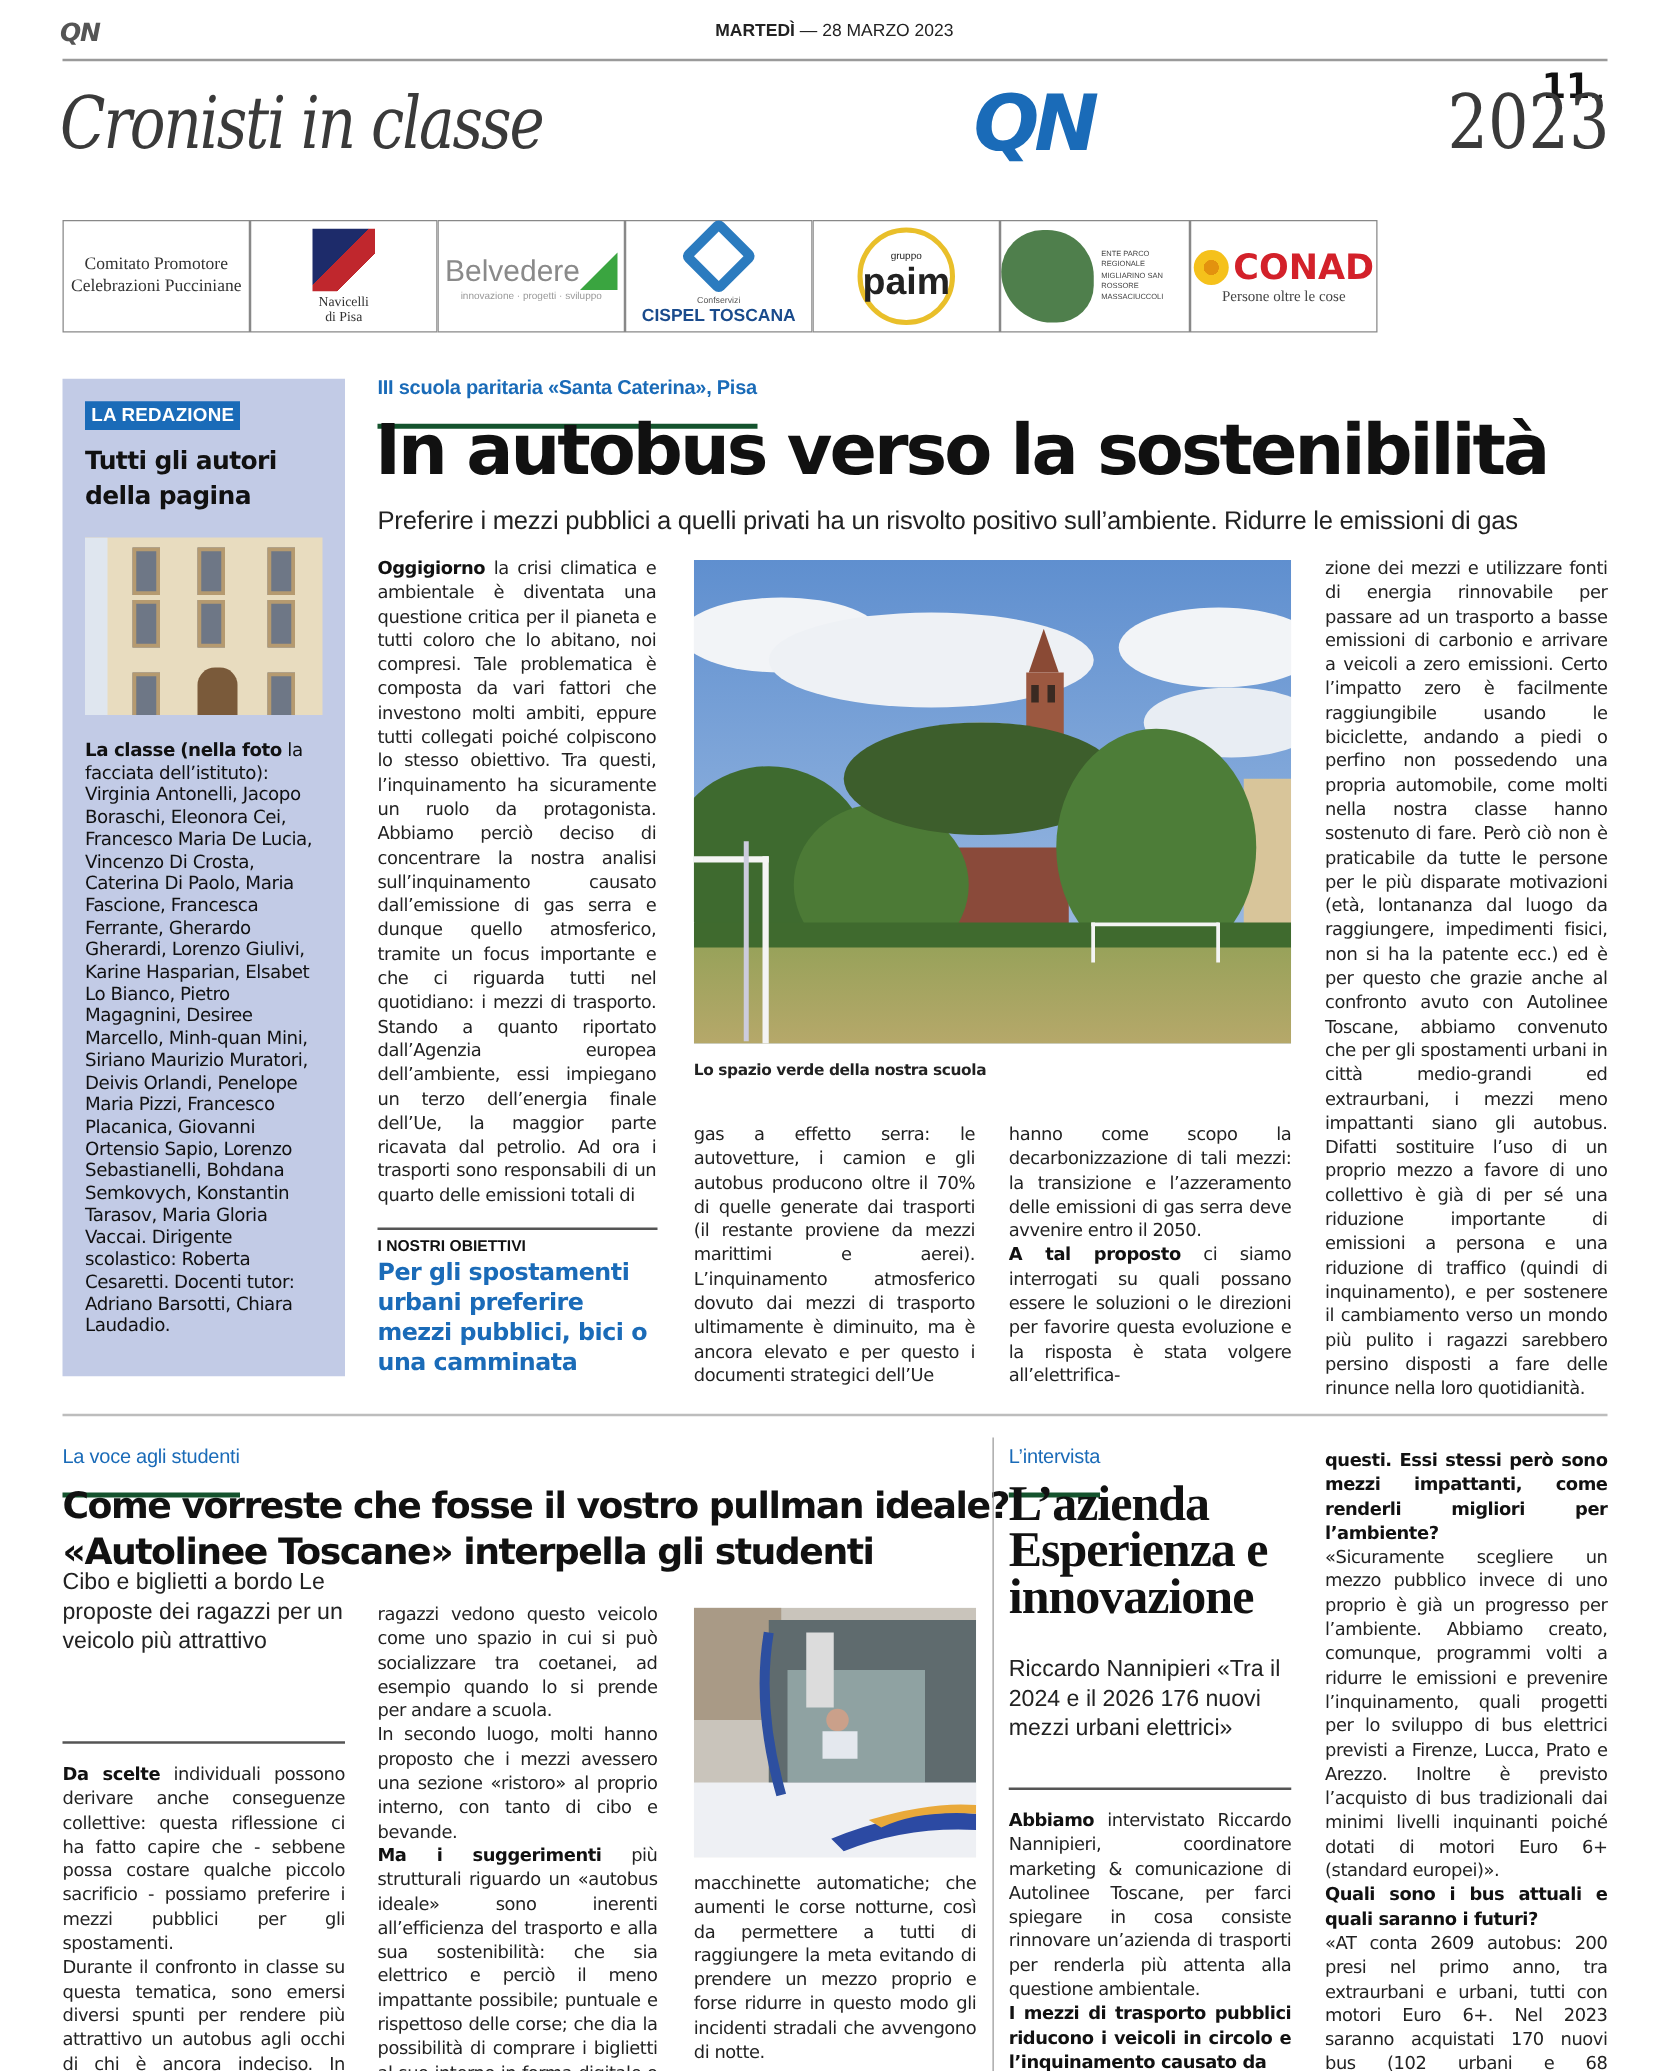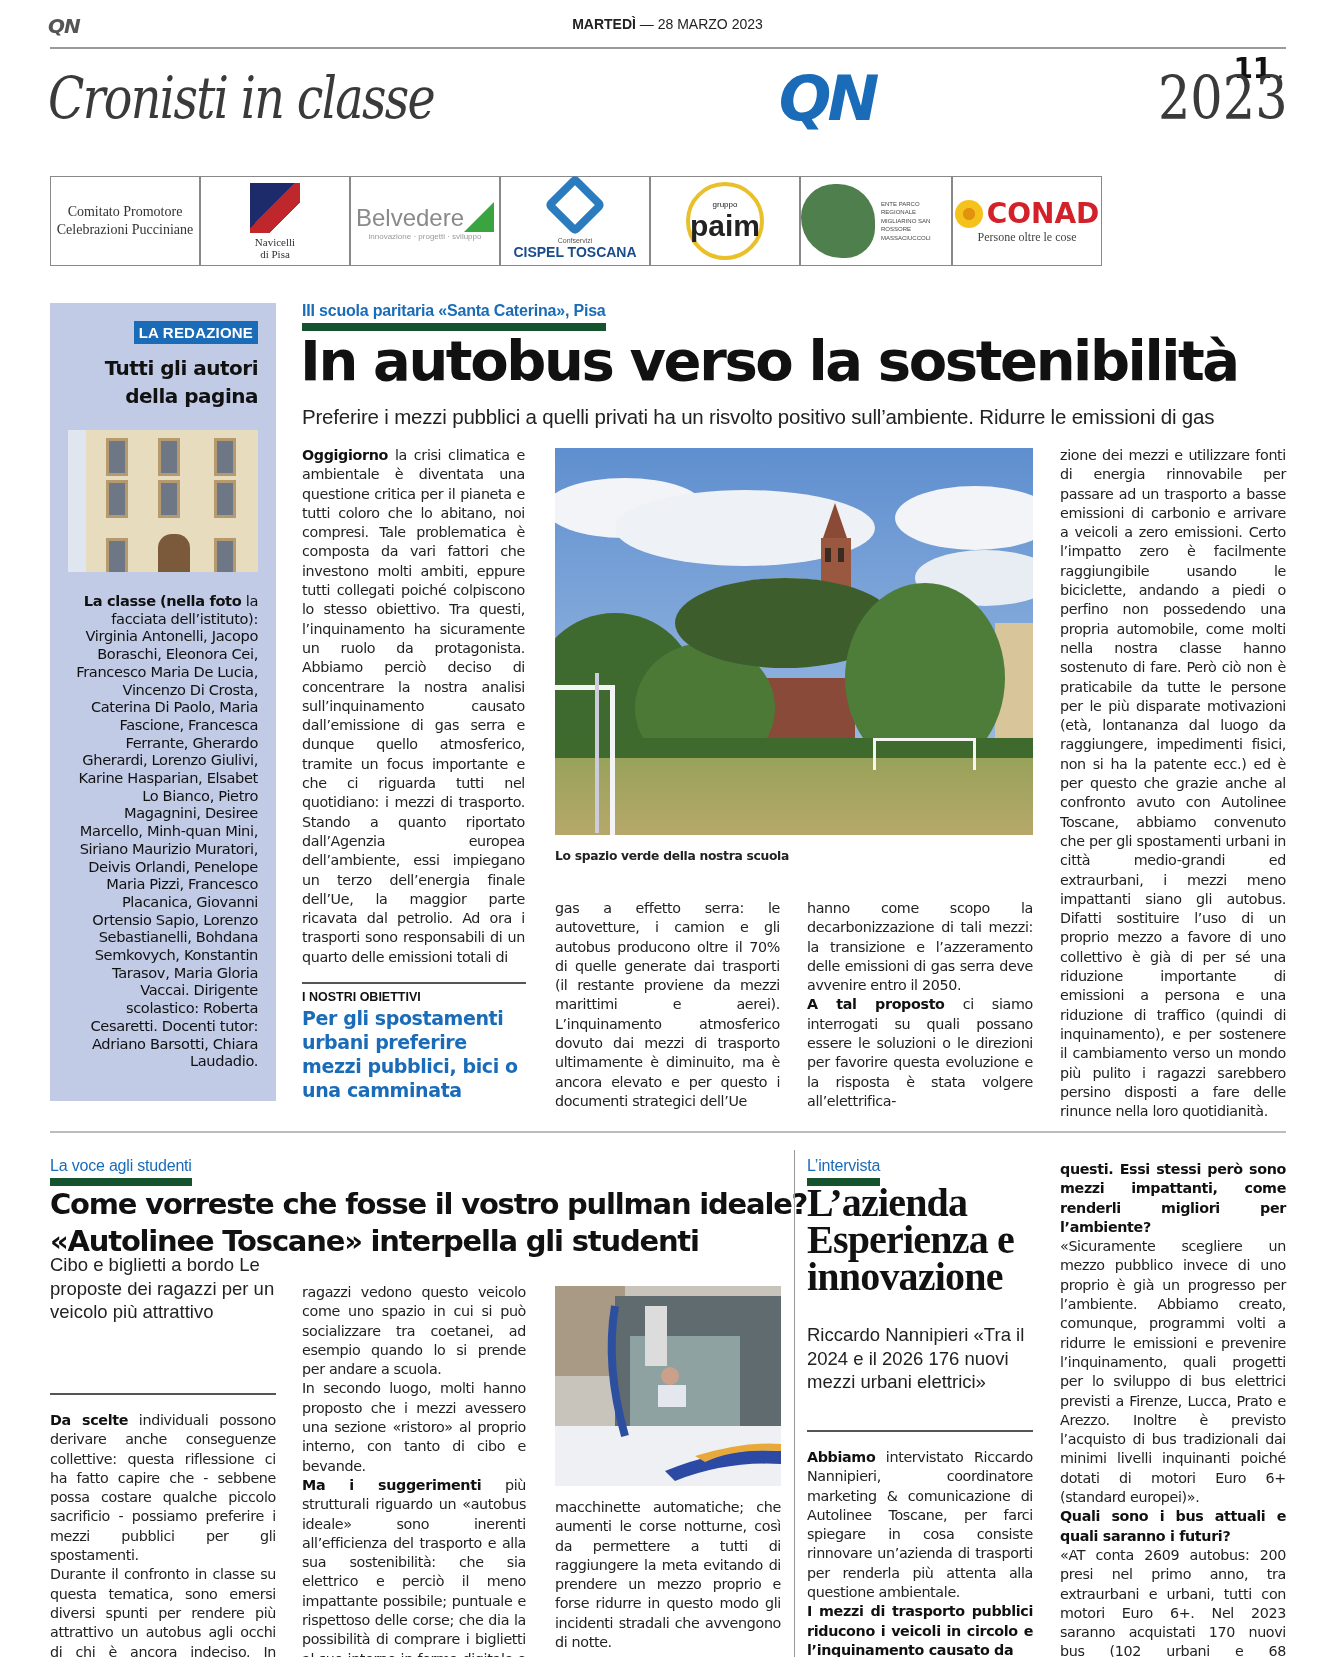--- a/index.html
+++ b/index.html
@@ -38,33 +38,33 @@
   .sp-cispel .t2 { font-size: 14px; font-weight: bold; color: #1a4b8c; }
   .sp-parco { flex-direction: row; gap: 6px; }
   .sp-parco .tree { width: 74px; height: 74px; border-radius: 45% 50% 40% 55%; background: #4f7f4c; }
   .sp-parco .txt { font-size: 6px; color: #444; text-align: left; width: 70px; line-height: 1.4; }
   .sp-conad .row { display: flex; align-items: center; gap: 4px; }
   .sp-conad .flower { width: 28px; height: 28px; border-radius: 50%; background: radial-gradient(circle,#e3920e 0 30%, #f5c11b 31%); }
   .sp-conad .brand { font-family: "DejaVu Sans", sans-serif; font-weight: bold; font-size: 28px; color: #d3212a; }
   .sp-conad .tag { font-family: "Liberation Serif", serif; font-size: 12px; color: #444; }
 
   
-  .sidebar { left: 50px; top: 303px; width: 226px; height: 798px; background: #c2cbe6; padding: 18px 18px; text-align: right; }
+  .sidebar { left: 50px; top: 303px; width: 226px; height: 798px; background: #c2cbe6; padding: 18px 18px; }
   .redazione-label { display: inline-block; background: #1a6bb8; color: #fff; font-weight: bold; font-size: 15px; padding: 3px 5px; letter-spacing: 0.2px; }
   .sidebar h2 { margin-top: 10px; font-family: "DejaVu Sans", sans-serif; font-size: 20px; line-height: 28px; font-weight: bold; color: #111; letter-spacing: -0.5px; }
   .facade { margin-top: 20px; width: 190px; height: 142px; background:
       linear-gradient(180deg, rgba(0,0,0,0) 0 0), #e8dcbf; position: relative; overflow: hidden; }
   .facade .win { position: absolute; width: 22px; height: 38px; background: #6e7786; border: 3px solid #b59a70; }
   .facade .door { position: absolute; left: 90px; top: 104px; width: 32px; height: 40px; background: #7a5a3a; border-radius: 14px 14px 0 0; }
   .facade .sky { position: absolute; left: 0; top: 0; width: 18px; height: 142px; background: #dfe6ef; }
   .sidebar .credits { margin-top: 20px; font-size: 14.6px; line-height: 17.7px; color: #111; font-family: "DejaVu Sans", sans-serif; letter-spacing: -0.35px; }
   .credits b { font-weight: bold; }
 
   
-  .kicker { font-size: 16px; color: #1a6bb8; border-bottom: 8px solid #14532d; padding-bottom: 3px; display: inline-block; font-weight: bold; letter-spacing: -0.2px; }
+  .kicker { font-size: 16px; color: #1a6bb8; border-bottom: 4px solid #14532d; padding-bottom: 19px; display: inline-block; font-weight: bold; letter-spacing: -0.2px; }
   .k1 { left: 302px; top: 302px; }
   .headline { left: 300px; top: 328px; font-family: "DejaVu Sans", sans-serif; font-weight: bold; font-size: 56px; letter-spacing: -2.4px; color: #111; white-space: nowrap; }
   .subhead { left: 302px; top: 405px; font-size: 20.5px; color: #222; letter-spacing: -0.2px; white-space: nowrap; }
 
   .col { font-family: "DejaVu Sans", sans-serif; font-size: 14.3px; line-height: 19.3px; text-align: justify; color: #222; letter-spacing: -0.35px; hyphens: manual; }
   .col b { font-weight: bold; color: #111; }
   .c1 { left: 302px; top: 446px; width: 223px; }
   .c3 { left: 555px; top: 899px; width: 225px; }
   .c4 { left: 807px; top: 899px; width: 226px; }
   .c5 { left: 1060px; top: 446px; width: 226px; }

